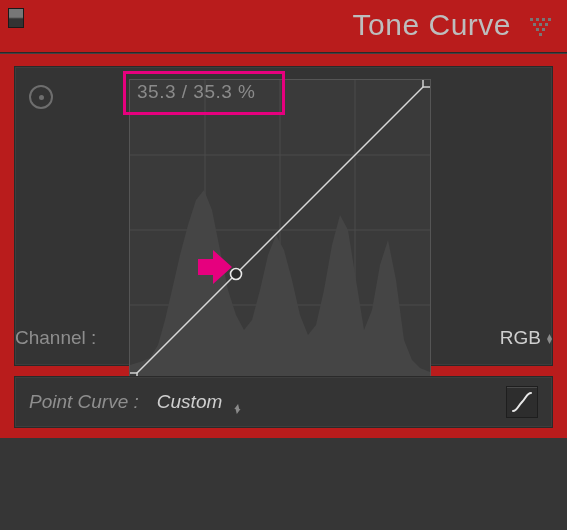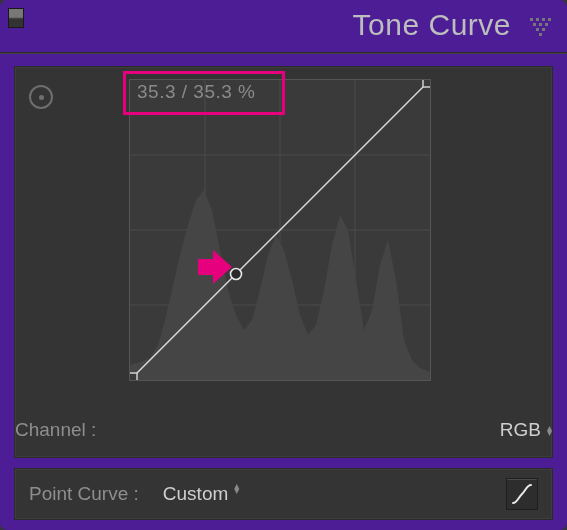--- a/index.html
+++ b/index.html
@@ -8,24 +8,23 @@
     width: 567px;
     height: 530px;
     background: #363636;
     font-family: "Helvetica Neue", Helvetica, Arial, sans-serif;
     color: #9a9a9a;
     overflow: hidden;
     -webkit-font-smoothing: antialiased;
   }
   .panel {
     width: 567px;
-    height: 530px;
-    background: #4c1d95;
+    height: 438px;
+    background: #b91c1c;
     position: relative;
-    border-radius: 7px;
   }
   .header {
     height: 54px;
     display: flex;
     align-items: center;
     position: relative;
   }
   .collapse-handle {
     position: absolute;
     left: 8px;
@@ -186,32 +185,33 @@
     right: 14px;
     bottom: 10px;
     height: 52px;
     display: flex;
     align-items: center;
     background: #343434;
     border: 1px solid #2a2a2a;
     box-shadow: inset 0 0 0 1px #3d3d3d;
     padding: 0 14px;
     box-sizing: border-box;
+    font-style: italic;
   }
   .footer .label {
     color: #8e8e8e;
     font-size: 19px;
   }
   .footer .value {
     color: #cfcfcf;
     font-size: 19px;
-    margin-left: 24px;
-    display: flex;
-    align-items: flex-start;
-    gap: 6px;
+    margin-left: 18px;
+    display: flex;
+    align-items: flex-end;
+    gap: 12px;
   }
   .edit-curve-btn {
     margin-left: auto;
     width: 30px;
     height: 30px;
     background: #2d2d2d;
     border: 1px solid #1e1e1e;
     box-shadow: inset 0 1px 0 #4a4a4a;
     display: flex;
     align-items: center;

